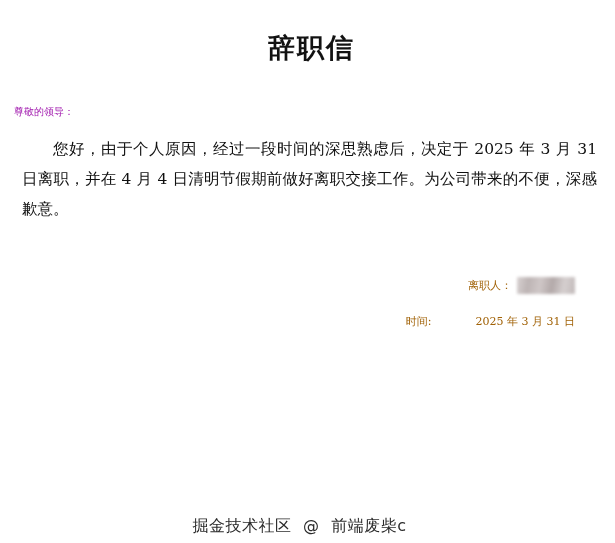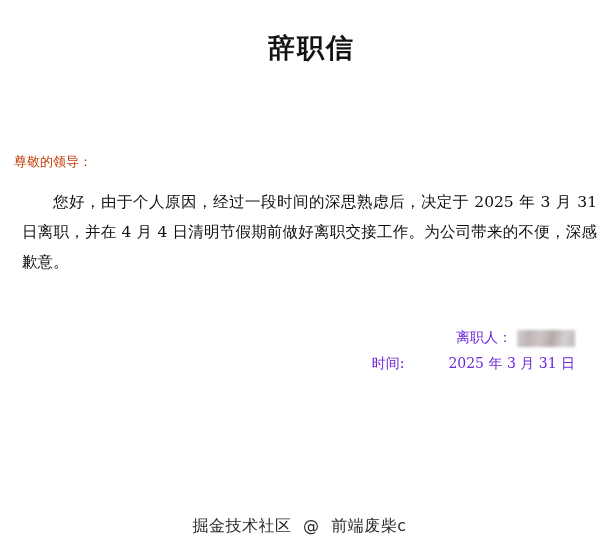--- a/index.html
+++ b/index.html
@@ -31,53 +31,53 @@
     color: #121212;
     font-family: "DejaVu Serif", "Liberation Serif", serif;
     padding-left: 8px;
   }
   .body-block {
     margin: 0 auto;
     padding: 0 18px 0 14px;
     box-sizing: border-box;
   }
   .salutation {
-    font-size: 13px;
+    font-size: 10px;
     line-height: 1.6;
-    margin-top: 86px;
-    color: #c2410c;
+    margin-top: 38px;
+    color: #a21caf;
   }
   .para {
     font-size: 15.5px;
     line-height: 1.95;
     text-align: justify;
     text-justify: inter-ideograph;
     margin-top: 14px;
     text-indent: 2em;
     color: #101010;
     margin-left: 8px;
   }
   .para-wish {
     margin-top: 22px;
   }
   .signature-block {
     margin-top: 52px;
     padding-right: 22px;
     text-align: right;
-    font-size: 14px;
-    color: #6d28d9;
+    font-size: 11px;
+    color: #a16207;
   }
   .sign-line {
     display: flex;
     justify-content: flex-end;
     align-items: center;
     gap: 2px;
   }
   .sign-line + .sign-line {
-    margin-top: 8px;
+    margin-top: 20px;
     gap: 44px;
   }
   .redacted {
     display: inline-block;
     width: 58px;
     height: 17px;
     vertical-align: middle;
     background: linear-gradient(100deg, #d8d2d2 0%, #bdb4b4 20%, #cfc7c7 40%, #b3a9a9 60%, #d5cfcf 80%, #c2baba 100%);
     filter: blur(1.6px);
     border-radius: 1px;

